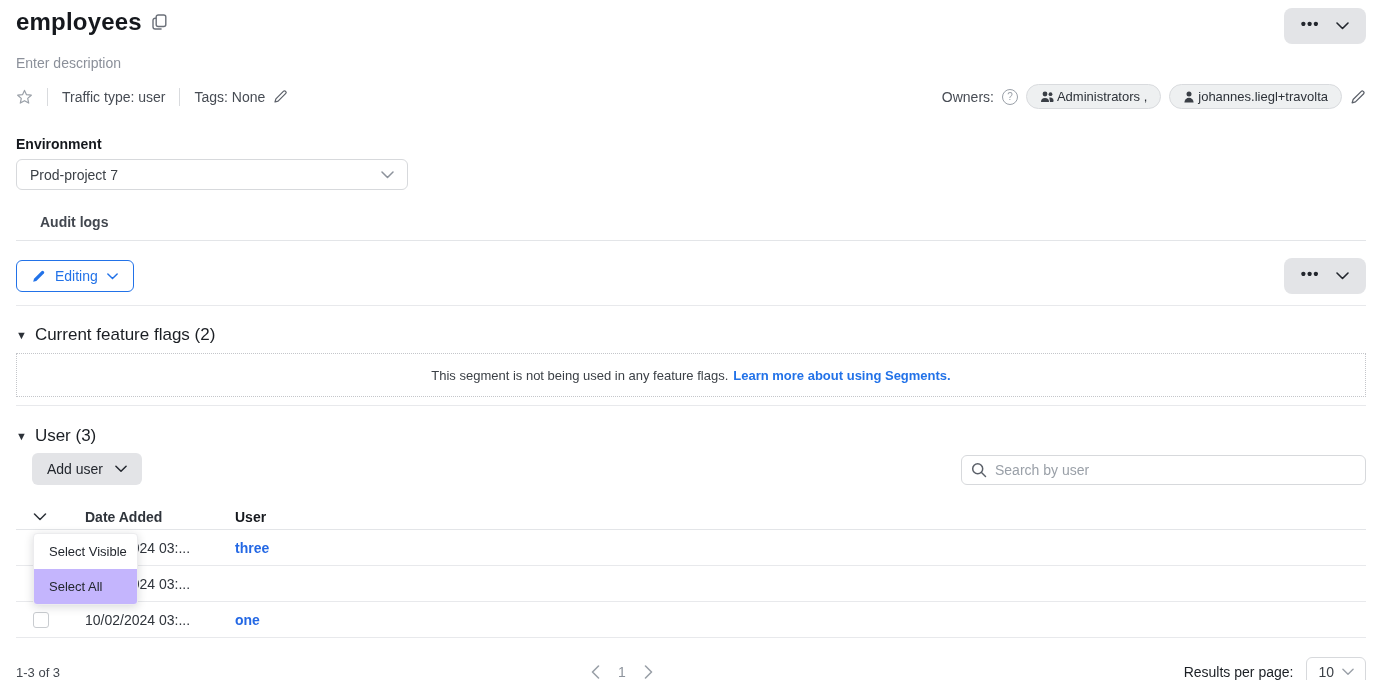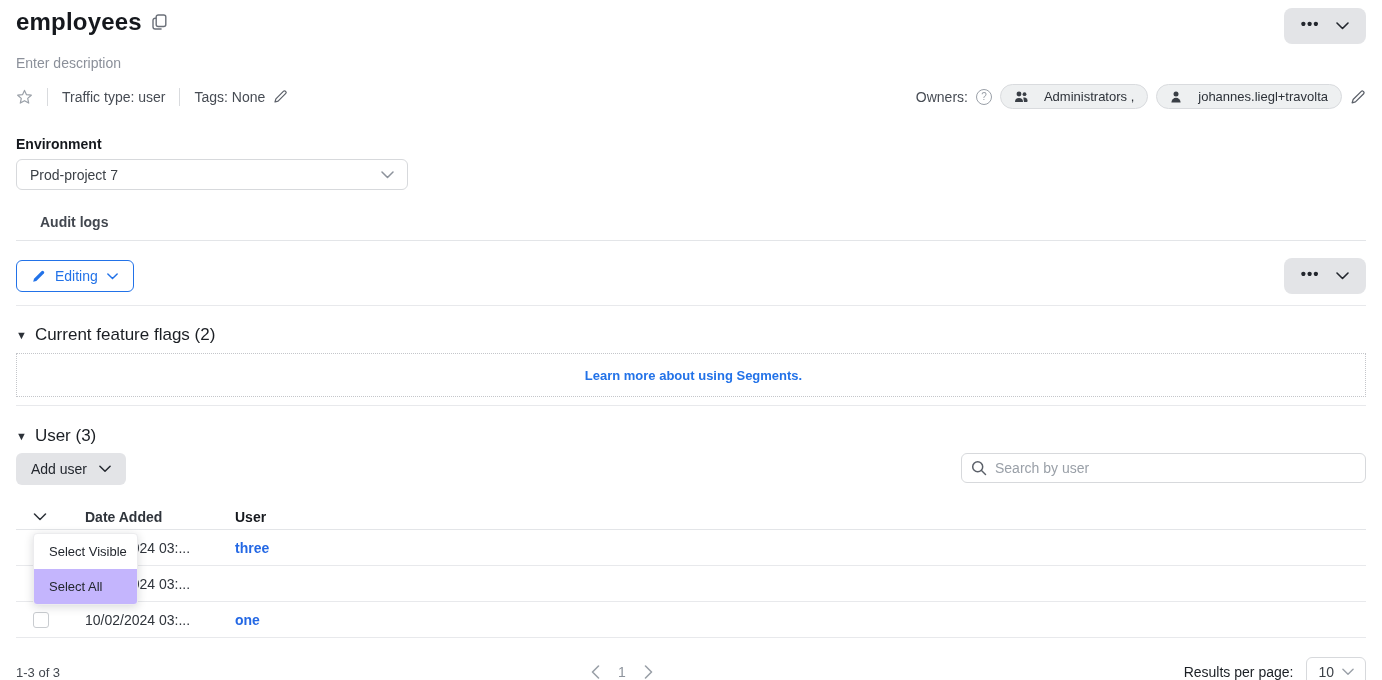--- a/index.html
+++ b/index.html
@@ -30,21 +30,21 @@
   .meta-left { display: flex; align-items: center; font-size: 14px; color: #474c54; }
   .meta-sep { width: 1px; height: 18px; background: #d9dbde; margin: 0 14px; }
   .meta-item { display: inline-flex; align-items: center; gap: 8px; }
 
   .owners { display: flex; align-items: center; gap: 8px; font-size: 14px; color: #474c54; }
   .help-circle {
     width: 16px; height: 16px; border-radius: 50%; border: 1px solid #9aa0a8;
     color: #9aa0a8; font-size: 10px; display: inline-flex; align-items: center; justify-content: center;
   }
   .pill {
-    display: inline-flex; align-items: center; gap: 16px; height: 25px; padding: 0 13px;
+    display: inline-flex; align-items: center; gap: 3px; height: 25px; padding: 0 13px;
     background: #eef0f1; border: 1px solid #d9dbde; border-radius: 13px;
     font-size: 13px; color: #2c3138; cursor: pointer;
   }
 
   
   .env-label { margin-top: 27px; font-size: 14px; font-weight: 700; color: #15181d; }
   .select {
     margin-top: 7px; width: 392px; height: 31px; border: 1px solid #d7d9dc; border-radius: 6px;
     display: flex; align-items: center; justify-content: space-between; padding: 0 13px;
     font-size: 14px; color: #3c4147; cursor: pointer; background: #fff;
@@ -78,21 +78,21 @@
   .flags-heading { margin-top: 19px; }
   .empty-box {
     margin-top: 8px; border: 1px dotted #c4c6ca; height: 44px;
     display: flex; align-items: center; justify-content: center; font-size: 13px; color: #3c4147;
   }
   .empty-box a { color: #2272e8; font-weight: 700; text-decoration: none; margin-left: 5px; cursor: pointer; }
   .after-box-divider { margin-top: 8px; border-top: 1px solid #e8e9ec; }
 
   .users-heading { margin-top: 20px; }
 
-  .controls-row { margin-top: 7px; display: flex; justify-content: space-between; align-items: flex-start; }
+  .controls-row { margin-top: 7px; display: flex; justify-content: space-between; align-items: flex-end; margin-left: 16px; }
   .add-user-btn {
     display: inline-flex; align-items: center; gap: 12px; height: 32px; padding: 0 15px;
     background: #e3e4e7; border: none; border-radius: 6px; font-size: 14px; color: #23272e;
     cursor: pointer; font-family: inherit;
   }
   .search-wrap { position: relative; width: 405px; }
   .search-input {
     width: 100%; height: 30px; border: 1px solid #d7d9dc; border-radius: 6px;
     padding: 0 10px 0 33px; font-size: 14px; color: #3c4147; outline: none; font-family: inherit;
   }
@@ -243,20 +243,21 @@
   </div>
 
   <div class="divider"></div>
 
   <div class="section-heading flags-heading">
     <span class="caret">▼</span>
     <span>Current feature flags (2)</span>
   </div>
 
   <div class="empty-box">
+    <span>This segment is not being used in any feature flags.</span>
     <a>Learn more about using Segments.</a>
   </div>
 
   <div class="after-box-divider"></div>
 
   <div class="section-heading users-heading">
     <span class="caret">▼</span>
     <span>User (3)</span>
   </div>
 

